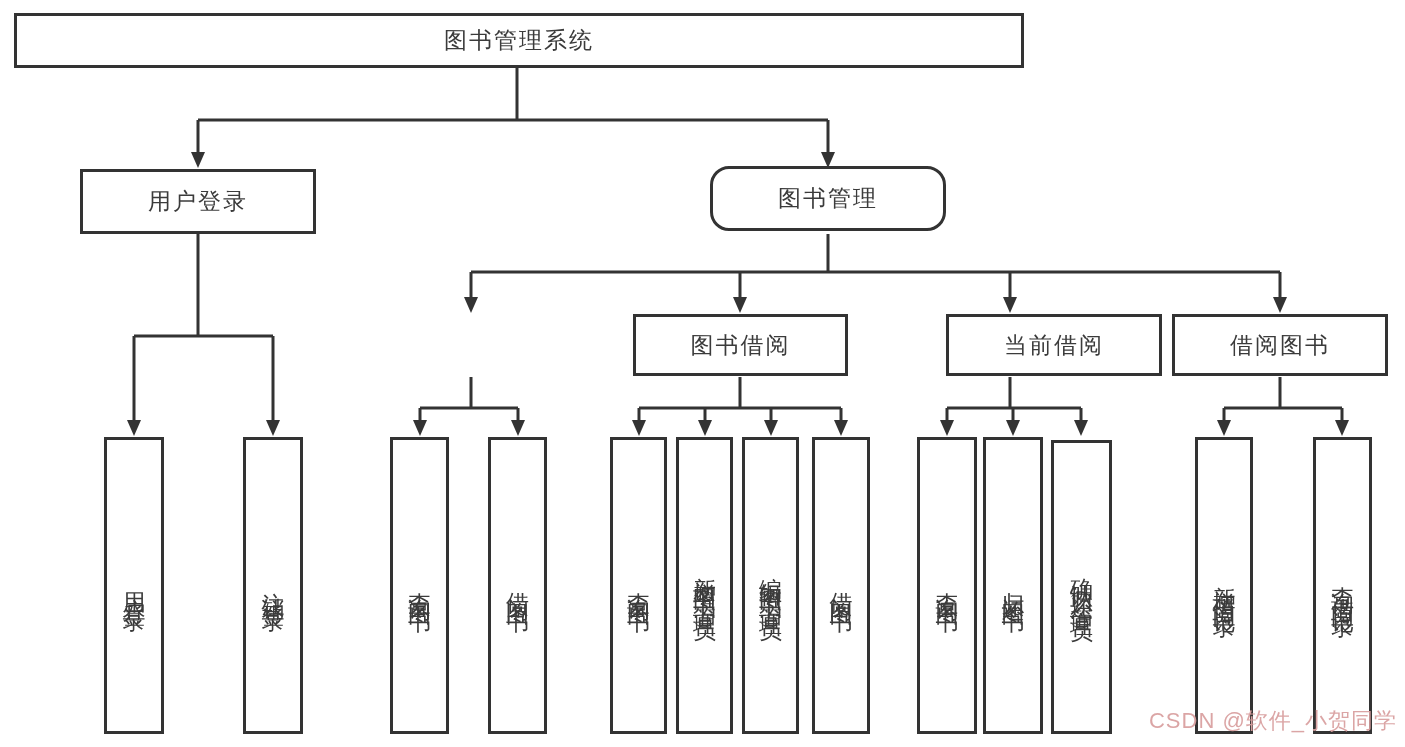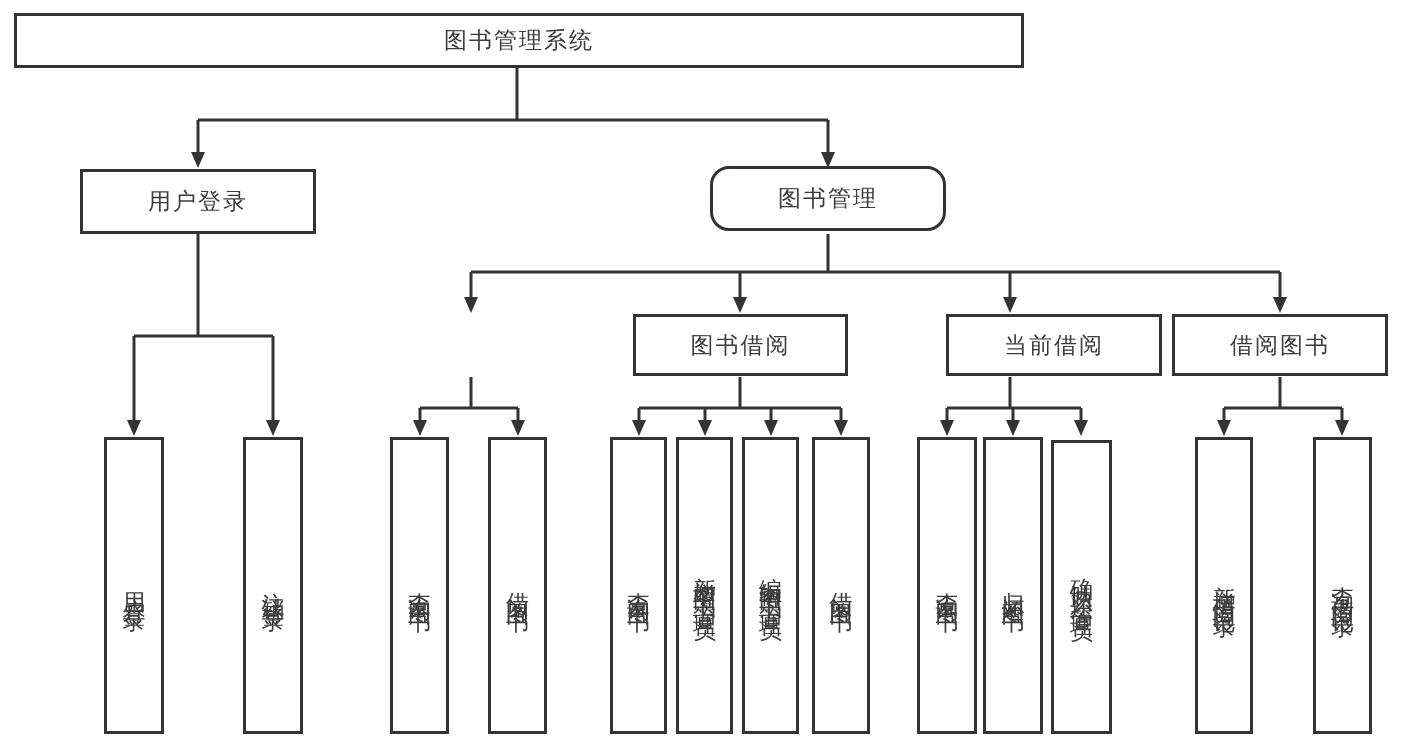--- a/index.html
+++ b/index.html
@@ -153,14 +153,15 @@
     <span class="vtext">确认归还（管理员）</span>
   </div>
 
   <div class="node vbox" style="left:1195px; top:437px; width:58px; height:297px;">
     <span class="vtext">新增借阅记录</span>
   </div>
   <div class="node vbox" style="left:1313px; top:437px; width:59px; height:297px;">
     <span class="vtext">查询借阅记录</span>
   </div>
 
+  <div class="watermark">CSDN @软件_小贺同学</div>
 
 </div>
 
 </body></html>

